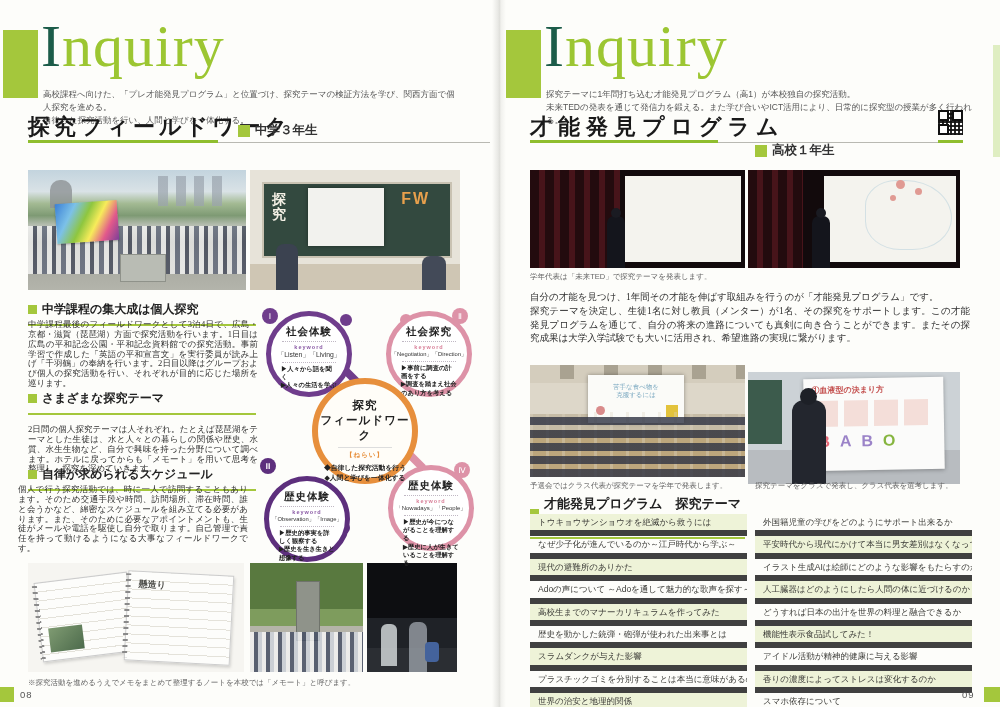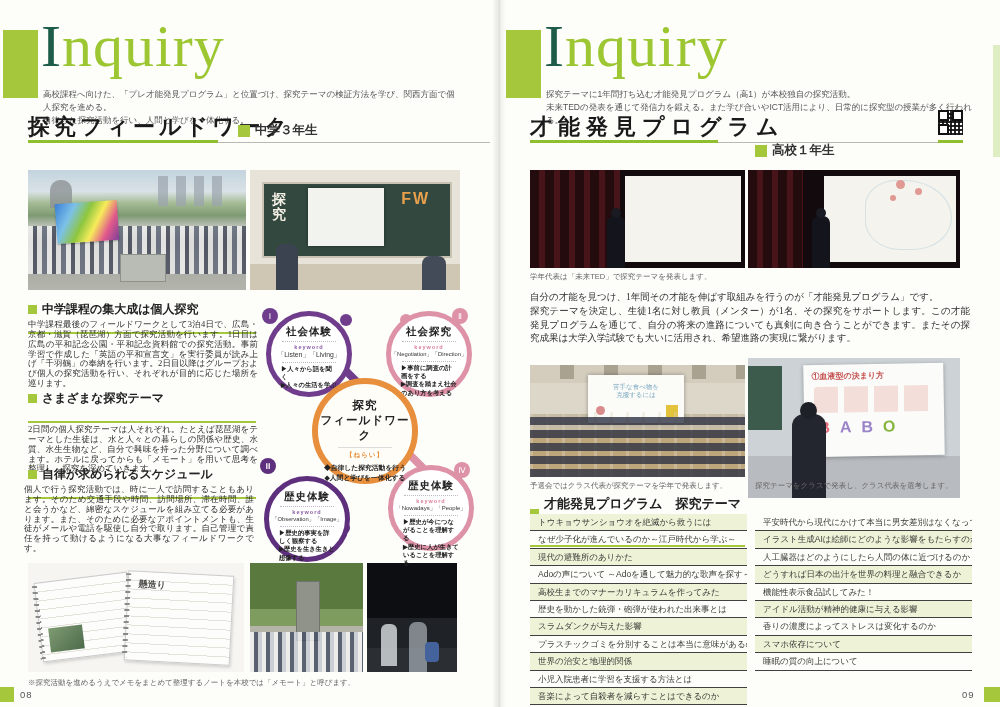--- a/index.html
+++ b/index.html
@@ -13,21 +13,21 @@
   .brand .rest{color:#9cc632;}
   .intro{font-size:8.5px;line-height:1.55;color:#555;}
   .page-title{font-family:"Liberation Serif","DejaVu Serif",serif;font-weight:bold;font-size:22px;
               letter-spacing:4px;color:#1a1a1a;white-space:nowrap;}
   .aud{display:flex;align-items:center;gap:5px;font-size:12.5px;font-weight:bold;color:#333;white-space:nowrap;}
   .aud .sq{width:12px;height:12px;background:#a4c73c;display:inline-block;}
   .rule-gray{height:1px;background:#b9b9b2;}
   .rule-green{height:3px;background:#8fbe2e;}
   
   .sec-h{display:flex;align-items:center;gap:5px;font-size:12px;font-weight:bold;color:#222;
-         border-bottom:2px solid #a4c73c;padding-bottom:14px;}
+         border-bottom:2px solid #a4c73c;padding-bottom:6px;}
   .sec-h .sq{width:9px;height:9px;background:#a4c73c;flex:0 0 auto;}
   .body-t{font-family:"Liberation Serif","DejaVu Serif",serif;font-size:8.5px;line-height:1.16;
           text-align:justify;color:#2e2e2e;}
   .cap{font-size:7.5px;color:#666;}
   .pgnum{font-size:9.5px;color:#555;letter-spacing:1px;}
   
   .photo{position:absolute;overflow:hidden;background:#ddd;}
   .ph-peace{background:linear-gradient(180deg,#c3d4de 0%,#d9e2e6 18%,#a3ba93 28%,#7e9a74 38%,#b7beb2 46%,#97998f 60%,#a9aaa1 80%,#b3b4ab 100%);}
   .ph-peace .dome{position:absolute;left:22px;top:10px;width:22px;height:28px;background:#8d9295;border-radius:10px 10px 0 0;opacity:.8;}
   .ph-peace .towers{position:absolute;right:18px;top:6px;width:70px;height:30px;
@@ -111,21 +111,21 @@
   .link{position:absolute;width:34px;height:8px;z-index:1;}
   .center-node{position:absolute;border-radius:50%;background:#fffdf8;border:6px solid #e78f3c;
         display:flex;flex-direction:column;align-items:center;text-align:center;z-index:4;}
   .center-node .ct{font-family:"Liberation Serif",serif;font-weight:bold;font-size:11.5px;line-height:1.3;margin-top:14px;letter-spacing:1px;}
   .center-node .line{width:58%;border-top:1px solid #ddd;margin:4px 0 3px;}
   .center-node .aim{font-size:6.5px;color:#e78f3c;font-weight:bold;letter-spacing:1px;}
   .center-node .cpts{font-size:6.8px;font-weight:bold;margin-top:3px;line-height:1.5;}
   
   .tcol{position:absolute;}
   .trow{height:16.4px;line-height:16.4px;font-size:8.5px;color:#3a3a36;padding-left:8px;
-        border-bottom:1px solid #404040;white-space:nowrap;overflow:hidden;}
+        border-bottom:6px solid #404040;white-space:nowrap;overflow:hidden;}
   .tcol.lft .trow:nth-child(odd){background:#eef3d8;}
   .tcol.rgt .trow:nth-child(even){background:#eef3d8;}
   
   .qr{background:
       repeating-linear-gradient(0deg,rgba(17,17,17,.9) 0 2px,transparent 2px 4px),
       repeating-linear-gradient(90deg,rgba(17,17,17,.9) 0 2px,#fff 2px 4px);}
   .qr .f{position:absolute;width:7px;height:7px;border:2px solid #111;background:#fff;}
   .fold{background:linear-gradient(90deg,rgba(100,100,90,0) 0%,rgba(100,100,90,.14) 45%,rgba(100,100,90,.2) 52%,rgba(100,100,90,.08) 65%,rgba(100,100,90,0) 100%);}
   .edge-strip{background:#dfeec2;}
 </style>
@@ -176,21 +176,21 @@
   <div class="abs sec-h" style="left:28px;top:390px;width:228px;">
     <span class="sq"></span>
     <span>さまざまな探究テーマ</span>
   </div>
   <div class="abs body-t" style="left:28px;top:425px;width:230px;">2日間の個人探究テーマは人それぞれ。たとえば琵琶湖をテーマとした生徒は、水と人々との暮らしの関係や歴史、水質、水生生物など、自分で興味を持った分野について調べます。ホテルに戻ってからも「メモート」を用いて思考を整理し、探究を深めていきます。</div>
 
   <div class="abs sec-h" style="left:28px;top:466px;width:228px;">
     <span class="sq"></span>
     <span>自律が求められるスケジュール</span>
   </div>
-  <div class="abs body-t" style="left:24px;top:485px;width:230px;">個人で行う探究活動では、時に一人で訪問することもあります。そのため交通手段や時間、訪問場所、滞在時間、誰と会うかなど、綿密なスケジュールを組み立てる必要があります。また、そのために必要なアポイントメントも、生徒がメールや電話を駆使し自分で取ります。自己管理で責任を持って動けるようになる大事なフィールドワークです。</div>
+  <div class="abs body-t" style="left:18px;top:485px;width:230px;">個人で行う探究活動では、時に一人で訪問することもあります。そのため交通手段や時間、訪問場所、滞在時間、誰と会うかなど、綿密なスケジュールを組み立てる必要があります。また、そのために必要なアポイントメントも、生徒がメールや電話を駆使し自分で取ります。自己管理で責任を持って動けるようになる大事なフィールドワークです。</div>
 
   <div class="abs" style="left:258px;top:300px;width:236px;height:250px;">
     <div class="link bg-purple" style="left:70px;top:66px;transform:rotate(45deg);"></div>
     <div class="link bg-pink" style="left:134px;top:66px;transform:rotate(-45deg);"></div>
     <div class="link bg-purple2" style="left:68px;top:150px;transform:rotate(-45deg);"></div>
     <div class="link bg-pink" style="left:136px;top:152px;transform:rotate(45deg);"></div>
 
     <div class="knob bg-purple" style="left:82px;top:14px;"></div>
     <div class="knob bg-pink" style="left:142px;top:14px;"></div>
     <div class="knob bg-purple2" style="left:80px;top:222px;"></div>
@@ -318,21 +318,21 @@
 
   <div class="photo ph-lecture" style="left:530px;top:365px;width:215px;height:112px;">
     <div class="lights"></div>
     <div class="screen">
       <div class="slide-t"><span>苦手な食べ物を</span><br><span>克服するには</span></div>
       <div class="sdg"></div>
       <div class="dot"></div>
     </div>
     <div class="aud" style="gap:0;"></div>
   </div>
-  <div class="photo ph-board" style="left:748px;top:358px;width:212px;height:140px;">
+  <div class="photo ph-board" style="left:748px;top:372px;width:212px;height:112px;">
     <div class="gboard"></div>
     <div class="wb">
       <div class="bt">①血液型の決まり方</div>
       <div class="cells"></div>
       <div class="letters"><span class="b">B</span><span class="ab">AB</span><span class="o">O</span></div>
     </div>
     <div class="fig"></div>
   </div>
   <div class="abs cap" style="left:530px;top:481px;">予選会ではクラス代表が探究テーマを学年で発表します。</div>
   <div class="abs cap" style="left:755px;top:481px;">探究テーマをクラスで発表し、クラス代表を選考します。</div>
@@ -349,20 +349,21 @@
     <div class="trow">Adoの声について ～Adoを通して魅力的な歌声を探す～</div>
     <div class="trow">高校生までのマナーカリキュラムを作ってみた</div>
     <div class="trow">歴史を動かした銃弾・砲弾が使われた出来事とは</div>
     <div class="trow">スラムダンクが与えた影響</div>
     <div class="trow">プラスチックゴミを分別することは本当に意味があるのか</div>
     <div class="trow">世界の治安と地理的関係</div>
     <div class="trow">小児入院患者に学習を支援する方法とは</div>
     <div class="trow">音楽によって自殺者を減らすことはできるのか</div>
   </div>
   <div class="tcol rgt" style="left:755px;top:514px;width:217px;">
+    <div class="trow">外国籍児童の学びをどのようにサポート出来るか</div>
     <div class="trow">平安時代から現代にかけて本当に男女差別はなくなっているのか</div>
     <div class="trow">イラスト生成AIは絵師にどのような影響をもたらすのか</div>
     <div class="trow">人工臓器はどのようにしたら人間の体に近づけるのか</div>
     <div class="trow">どうすれば日本の出汁を世界の料理と融合できるか</div>
     <div class="trow">機能性表示食品試してみた！</div>
     <div class="trow">アイドル活動が精神的健康に与える影響</div>
     <div class="trow">香りの濃度によってストレスは変化するのか</div>
     <div class="trow">スマホ依存について</div>
     <div class="trow">睡眠の質の向上について</div>
   </div>

